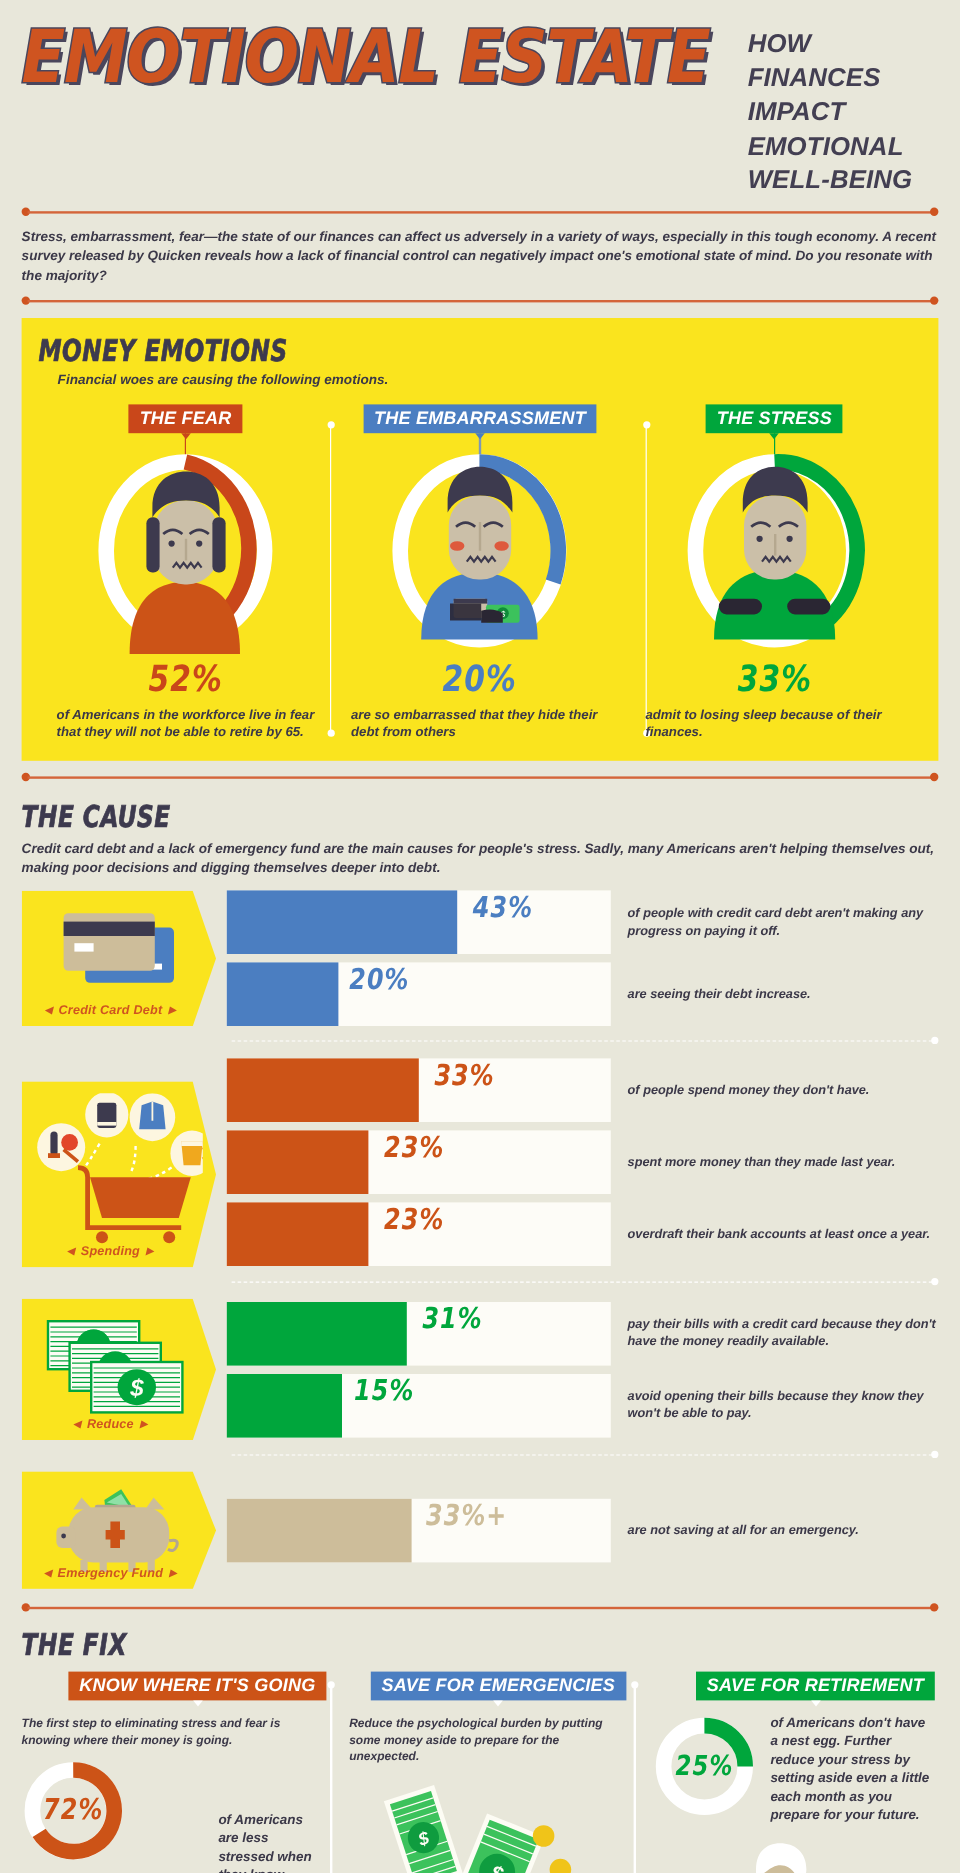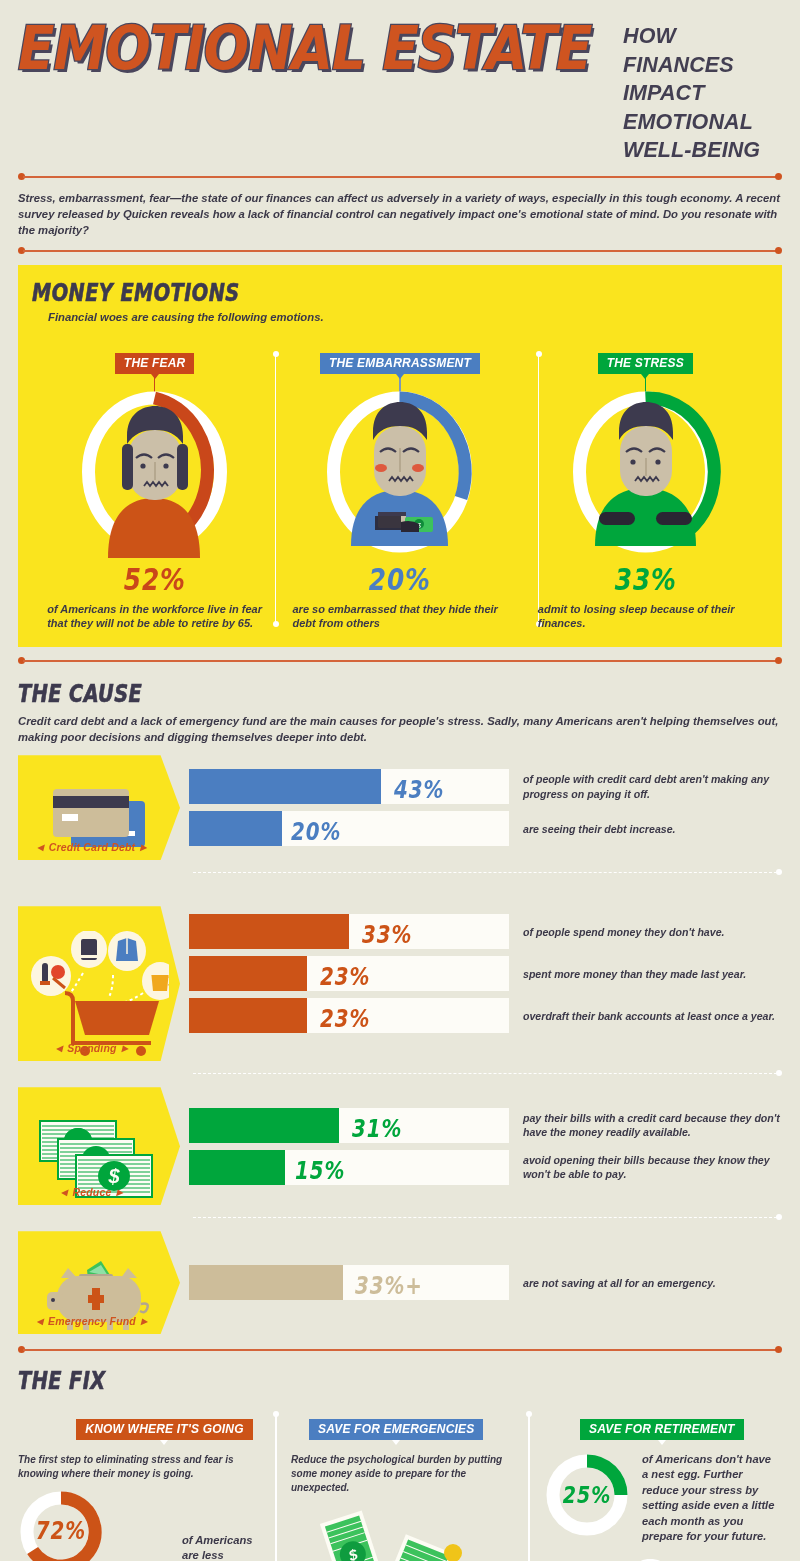--- a/index.html
+++ b/index.html
@@ -77,23 +77,23 @@
 
   .emo-row { display: flex; margin-top: 14px; position: relative; }
   .emo-col { flex: 1; position: relative; display: flex; flex-direction: column; align-items: center; }
   .vdivider { position: absolute; top: 14px; bottom: 4px; width: 3px; }
   .vdivider .vl { position: absolute; left: 1px; top: 4px; bottom: 4px; width: 1.4px; background: #fff; }
   .vdivider .vd { position: absolute; left: -1.5px; width: 6px; height: 6px; border-radius: 50%; background: #fff; }
   .vdivider .vd.t { top: 0; }
   .vdivider .vd.b { bottom: 0; }
 
   .tag {
-    font-size: 12px; font-weight: bold; color: #fff;
+    font-size: 15px; font-weight: bold; color: #fff;
     padding: 3px 9px 3.5px 9px; position: relative; letter-spacing: 0.2px;
-    white-space: nowrap; display: inline-block; margin-top: 16px;
+    white-space: nowrap; display: inline-block;
   }
   .tag::after {
     content: ""; position: absolute; left: 50%; margin-left: -4px; bottom: -5px;
     border-left: 4px solid transparent; border-right: 4px solid transparent;
     border-top: 5px solid currentColor;
   }
   .tag.fear { background: #c9471a; color: #fff; }
   .tag.fear::after { border-top-color: #c9471a; }
   .tag.emb { background: #4b7ec1; }
   .tag.emb::after { border-top-color: #4b7ec1; }
@@ -122,32 +122,32 @@
   
   .cause-head { margin: 14px 18px 0 18px; }
   .sec-head.dark { color: #3d3a4e; }
   .cause-sub { margin: 5px 18px 0 18px; font-size: 11.3px; font-weight: bold; line-height: 1.42; color: #3b3848; }
 
   .cause-block { position: relative; margin: 10px 18px 0 18px; display: flex; }
   .cat-tile {
     width: 162px; min-height: 105px; background: #fae41e; position: relative;
     clip-path: polygon(0 0, 88% 0, 100% 50%, 88% 100%, 0 100%);
     display: flex; flex-direction: column; align-items: center; justify-content: flex-start;
-    padding-top: 23px;
+    padding-top: 8px;
   }
   .cat-label {
     position: absolute; bottom: 7px; left: 0; right: 14px; text-align: center;
     font-size: 10.5px; font-weight: bold; color: #cf5420; letter-spacing: 0.2px;
   }
   .cat-label .arw { font-size: 8px; vertical-align: 1px; padding: 0 5px; }
 
   .bars { flex: 1; margin-left: 9px; display: flex; flex-direction: column; justify-content: center; }
   .bar-row { display: flex; align-items: stretch; margin-bottom: 7px; }
   .bar-row:last-child { margin-bottom: 0; }
-  .bar-track { width: 320px; height: 35px; background: #fdfcf7; position: relative; display: flex; align-items: flex-end; }
+  .bar-track { width: 320px; height: 53px; background: #fdfcf7; position: relative; display: flex; align-items: flex-start; }
   .bar-fill { height: 100%; position: absolute; left: 0; top: 0; }
   .bar-val {
     position: relative; z-index: 2;
     font-family: "DejaVu Sans Condensed","Liberation Sans Narrow","Liberation Sans", sans-serif;
     font-weight: bold; font-size: 24px; letter-spacing: 1px; transform: scaleX(0.92);
     transform-origin: left center;
   }
   .bar-desc { flex: 1; font-size: 10.6px; font-weight: bold; line-height: 1.38; color: #3b3848; padding-left: 14px; display: flex; align-items: center; }
 
   .dash-rule { margin: 9px 18px 0 18px; position: relative; height: 7px; }

